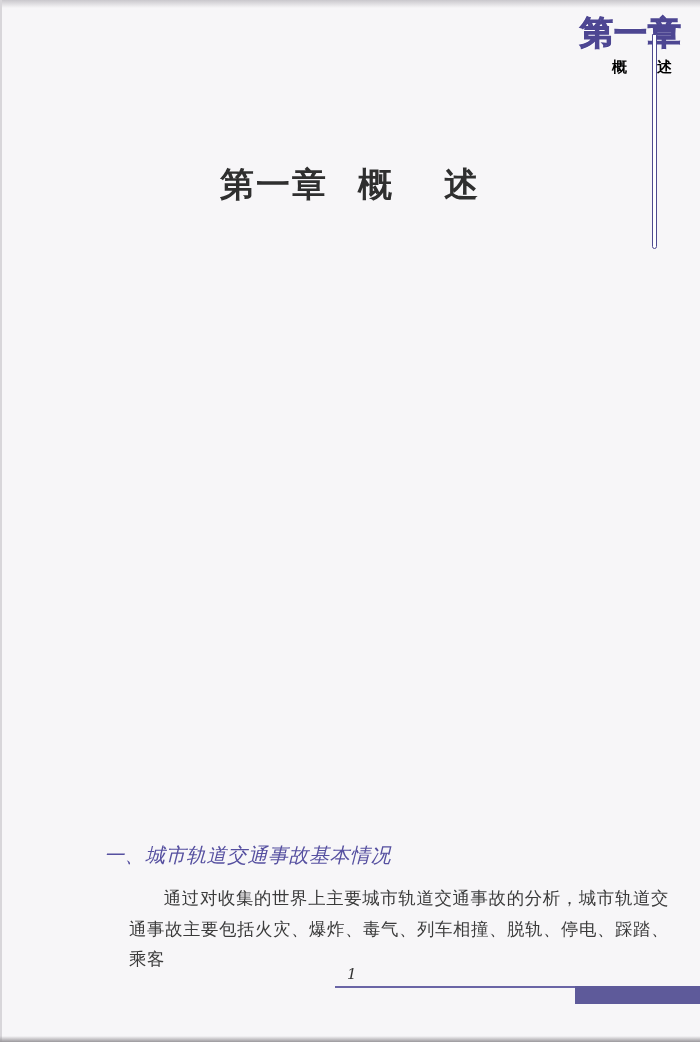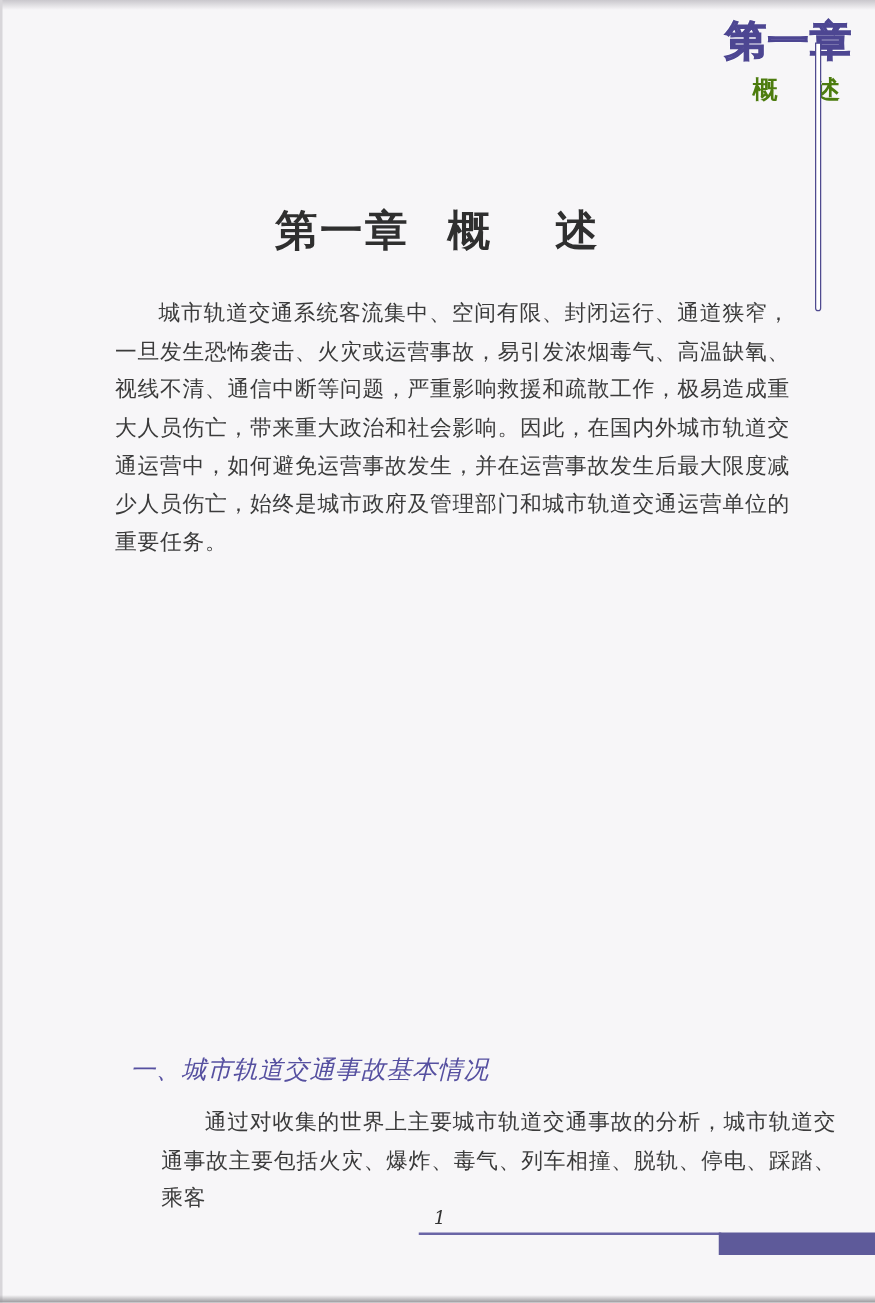--- a/index.html
+++ b/index.html
@@ -25,21 +25,21 @@
   }
   .chapter-tab-title {
     font-family: "DejaVu Sans", "Liberation Sans", sans-serif;
     font-weight: bold; font-size: 33px; letter-spacing: 1px;
     color: #8a85c4;
     -webkit-text-stroke: 1.2px #4d4692;
     text-shadow: 1px 1px 0 #ffffff, -1px -1px 0 #ffffff;
     line-height: 38px;
   }
   .chapter-tab-sub {
-    font-size: 20px; font-weight: bold; color: #4d7c0f;
+    font-size: 15px; font-weight: bold; color: #000000;
     margin-top: 6px; margin-right: 10px; word-spacing: 0;
   }
   .chapter-tab-sub span { display: inline-block; }
   .chapter-tab-sub .gap { width: 30px; }
   .vertical-rule {
     position: absolute; left: 652px; top: 34px; width: 5px; height: 215px;
     border: 1px solid #4f4a8f; border-radius: 0 0 3px 3px;
     background: #ffffff; box-sizing: border-box;
   }
   .page-title {
@@ -86,21 +86,20 @@
     <span>概</span><span class="gap"></span><span>述</span>
   </div>
 </div>
 <div class="vertical-rule"></div>
 
 <div class="page-title">
   <span>第一章</span><span class="sep"></span><span>概</span><span class="sep2"></span><span>述</span>
 </div>
 
 <div class="body">
-  <p class="para">城市轨道交通系统客流集中、空间有限、封闭运行、通道狭窄，一旦发生恐怖袭击、火灾或运营事故，易引发浓烟毒气、高温缺氧、视线不清、通信中断等问题，严重影响救援和疏散工作，极易造成重大人员伤亡，带来重大政治和社会影响。因此，在国内外城市轨道交通运营中，如何避免运营事故发生，并在运营事故发生后最大限度减少人员伤亡，始终是城市政府及管理部门和城市轨道交通运营单位的重要任务。</p>
 </div>
 
 <div class="section-heading">一、城市轨道交通事故基本情况</div>
 
 <div class="body2">
   <p class="para">通过对收集的世界上主要城市轨道交通事故的分析，城市轨道交通事故主要包括火灾、爆炸、毒气、列车相撞、脱轨、停电、踩踏、乘客</p>
 </div>
 
 <div class="page-number">1</div>
 <div class="footer-line"></div>

